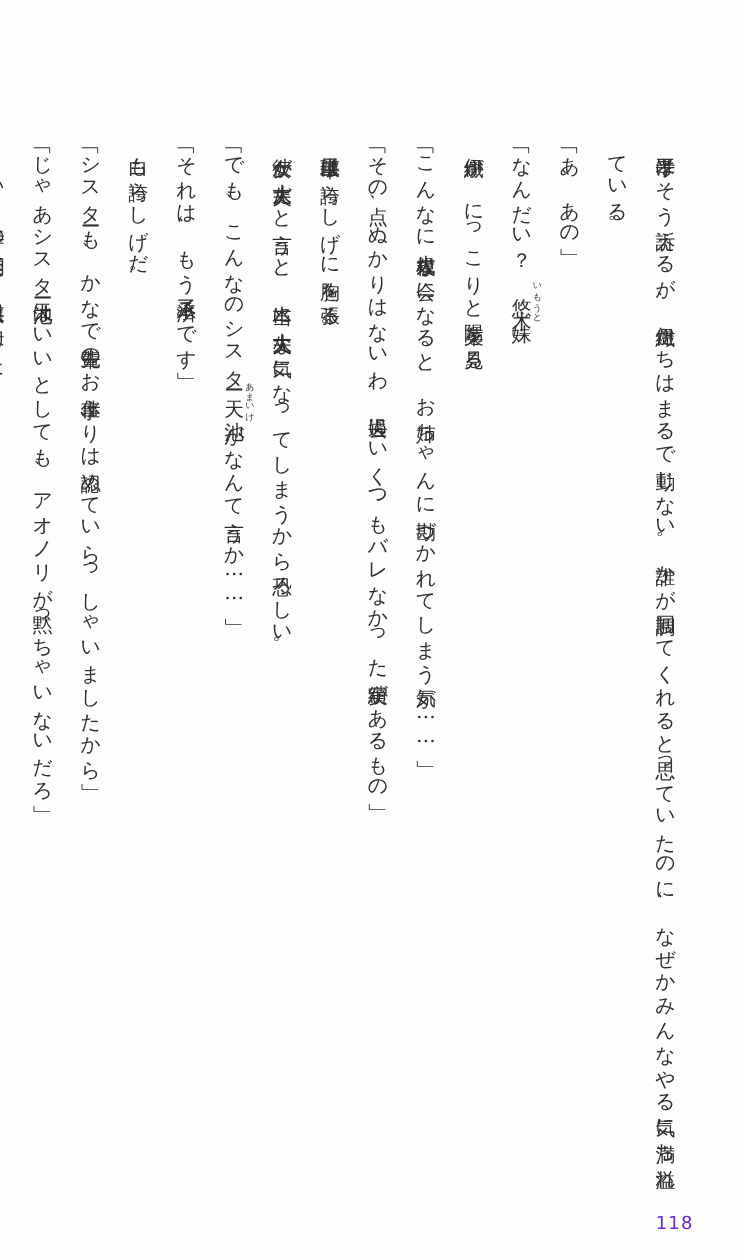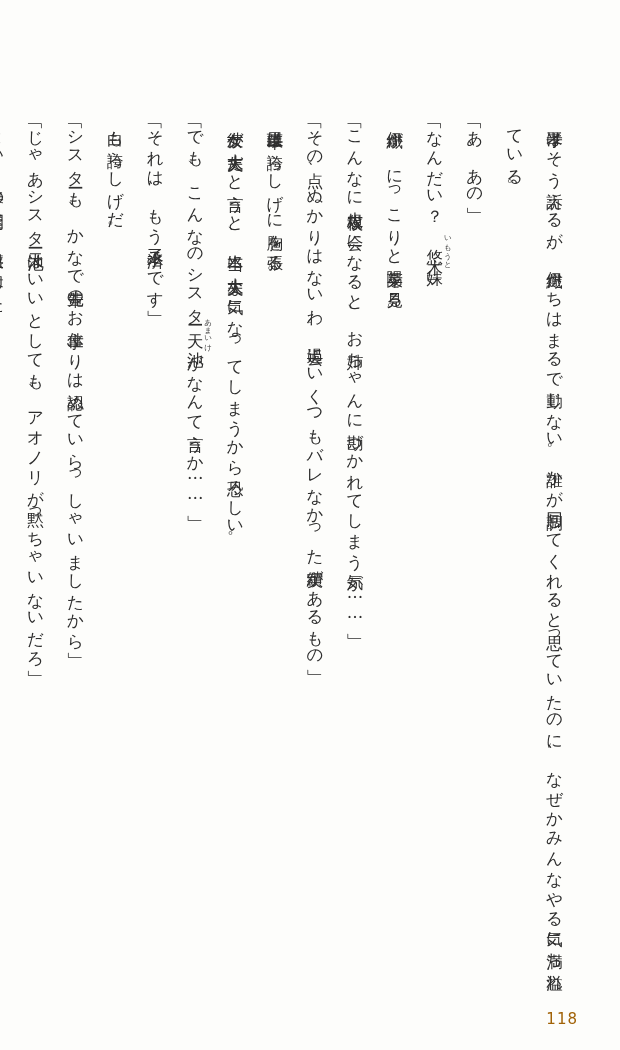--- a/index.html
+++ b/index.html
@@ -54,21 +54,21 @@
     letter-spacing: 0px;
     color: #3a3a3a;
   }
 
   #page-number {
     position: absolute;
     right: 42px;
     bottom: 22px;
     font-family: "DejaVu Sans", "Liberation Sans", sans-serif;
     font-size: 15px;
-    color: #a16207;
+    color: #6d28d9;
     letter-spacing: 1px;
   }
 </style>
 </head>
 <body>
 
 <div id="page">
 
   <div id="text-block">
 

